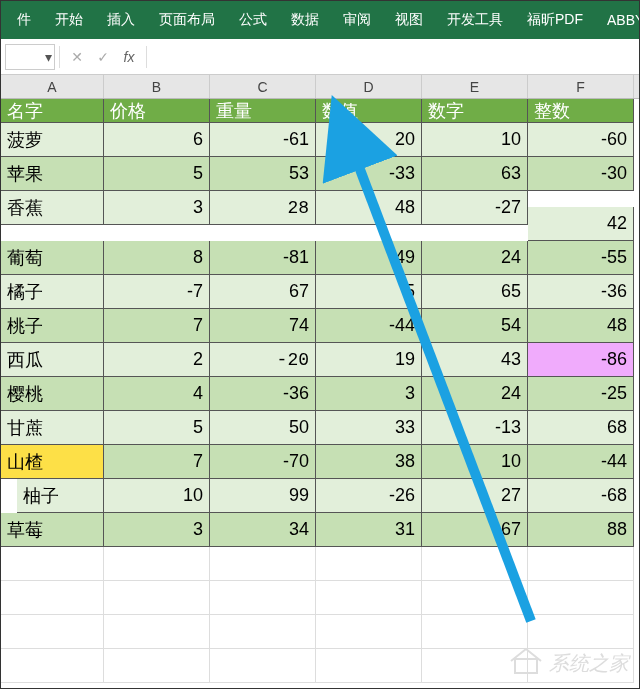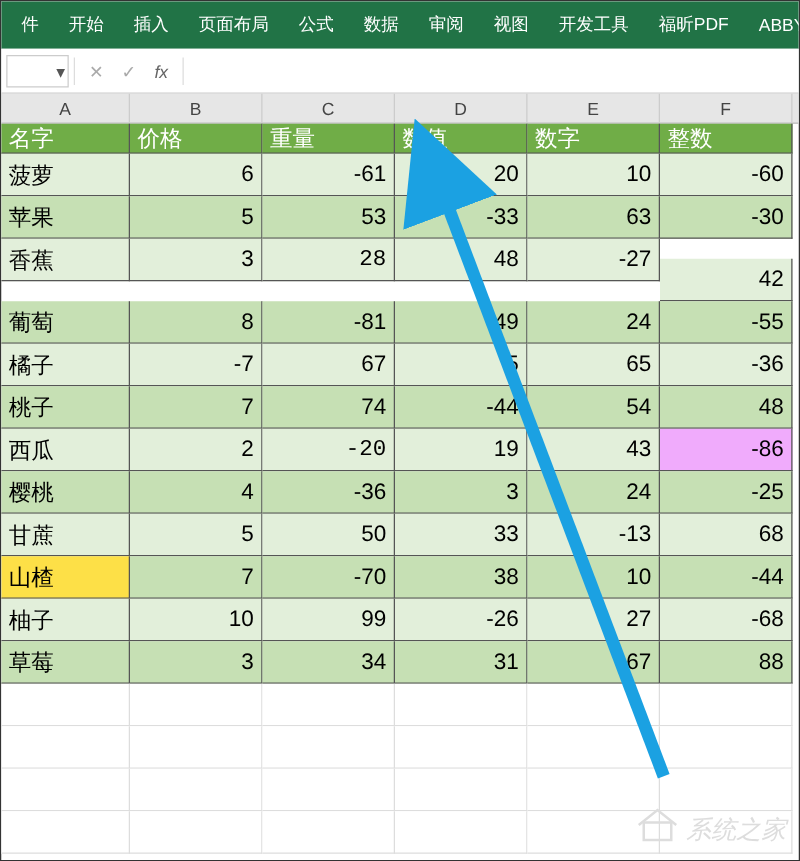--- a/index.html
+++ b/index.html
@@ -218,21 +218,21 @@
     <div class="cell num" style="background: rgb(226, 239, 218);">50</div>
     <div class="cell num" style="background: rgb(226, 239, 218);">33</div>
     <div class="cell num" style="background: rgb(226, 239, 218);">-13</div>
     <div class="cell num" style="background: rgb(226, 239, 218);">68</div>
     <div class="cell" style="background: #fde047;">山楂</div>
     <div class="cell num" style="background: rgb(198, 224, 180);">7</div>
     <div class="cell num" style="background: rgb(198, 224, 180);">-70</div>
     <div class="cell num" style="background: rgb(198, 224, 180);">38</div>
     <div class="cell num" style="background: rgb(198, 224, 180);">10</div>
     <div class="cell num" style="background: rgb(198, 224, 180);">-44</div>
-    <div class="cell" style="background: rgb(226, 239, 218);">柚子</div>
+    <div class="cell" style="background: rgb(226, 239, 218); margin-left: 16px;">柚子</div>
     <div class="cell num" style="background: rgb(226, 239, 218);">10</div>
     <div class="cell num" style="background: rgb(226, 239, 218);">99</div>
     <div class="cell num" style="background: rgb(226, 239, 218);">-26</div>
     <div class="cell num" style="background: rgb(226, 239, 218);">27</div>
     <div class="cell num" style="background: rgb(226, 239, 218);">-68</div>
     <div class="cell" style="background: rgb(198, 224, 180);">草莓</div>
     <div class="cell num" style="background: rgb(198, 224, 180);">3</div>
     <div class="cell num" style="background: rgb(198, 224, 180);">34</div>
     <div class="cell num" style="background: rgb(198, 224, 180);">31</div>
     <div class="cell num" style="background: rgb(198, 224, 180);">-67</div>

